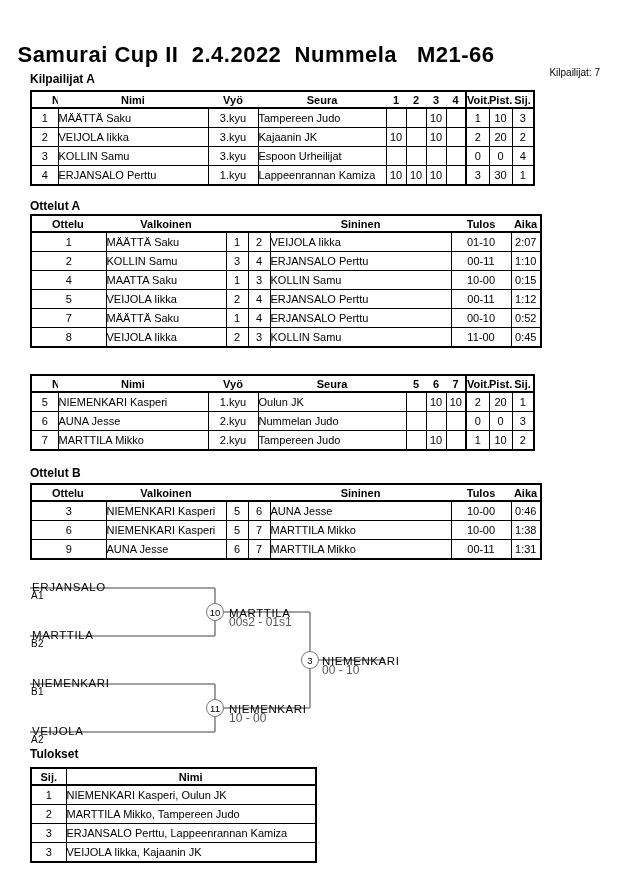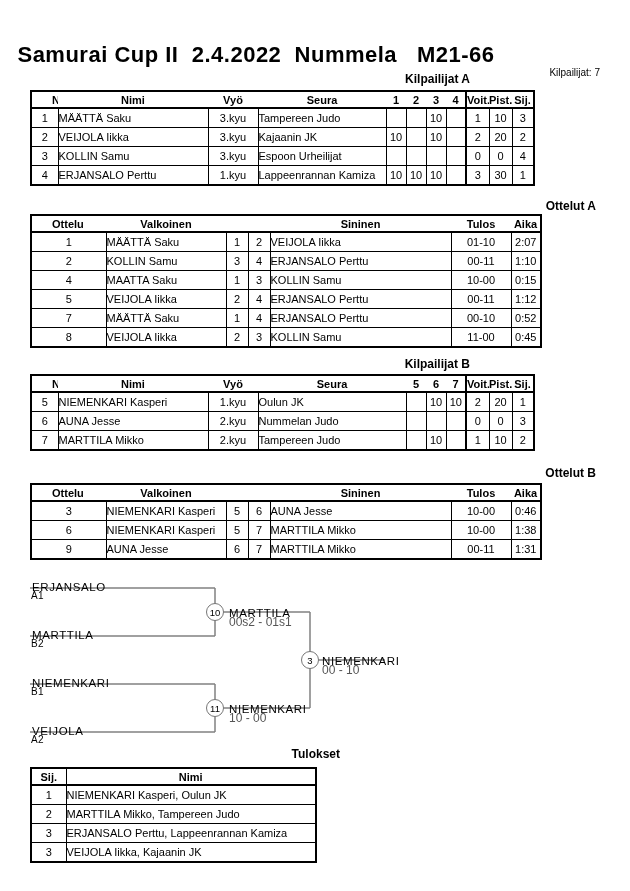--- a/index.html
+++ b/index.html
@@ -1,20 +1,20 @@
 <!DOCTYPE html>
 <html><head>
 <meta charset="utf-8">
 <style>
   html,body{margin:0;padding:0;background:#fff;}
   .page{position:relative;width:630px;height:891px;background:#fff;color:#000;
         font-family:"Liberation Sans","DejaVu Sans",sans-serif;overflow:hidden;}
   .title{position:absolute;left:0;top:42px;width:512px;text-align:center;
          font-size:22px;font-weight:bold;white-space:pre;letter-spacing:0.5px;}
-  .subhead{position:absolute;text-align:right;font-size:12px;font-weight:bold;}
+  .subhead{position:absolute;text-align:left;font-size:12px;font-weight:bold;}
   .comp-count{position:absolute;right:30px;top:67px;font-size:10px;}
   .tbl{position:absolute;border-collapse:collapse;table-layout:fixed;background:#fff;
        border:2px solid #000;}
   .tbl td,.tbl th{border:1px solid #000;font-size:11px;height:18px;padding:0;
        text-align:center;overflow:hidden;white-space:nowrap;}
   .tbl th{font-weight:bold;height:15px;}
   .tbl tr.head th{border-bottom:2px solid #000;}
   .tbl.nhs tr.head th{border-left:0;border-right:0;}
   .tbl .l{text-align:left;}
   .tbl .hl{text-align:left;padding-left:20px;}
@@ -190,21 +190,20 @@
           <td class="l">VEIJOLA Iikka</td>
           <td>2</td>
           <td>3</td>
           <td class="l">KOLLIN Samu</td>
           <td>11-00</td>
           <td>0:45</td>
         </tr>
     </tbody>
   </table>
 
-  <div class="subhead" style="left:30px;top:357px;width:440px">Kilpailijat B</div>
 
   <table class="tbl nhs" style="left:30px;top:374px;width:503px">
     <colgroup>
       <col style="width:27px">
         <col style="width:150px">
         <col style="width:50px">
         <col style="width:148px">
       <col style="width:20px">
         <col style="width:20px">
         <col style="width:20px">

